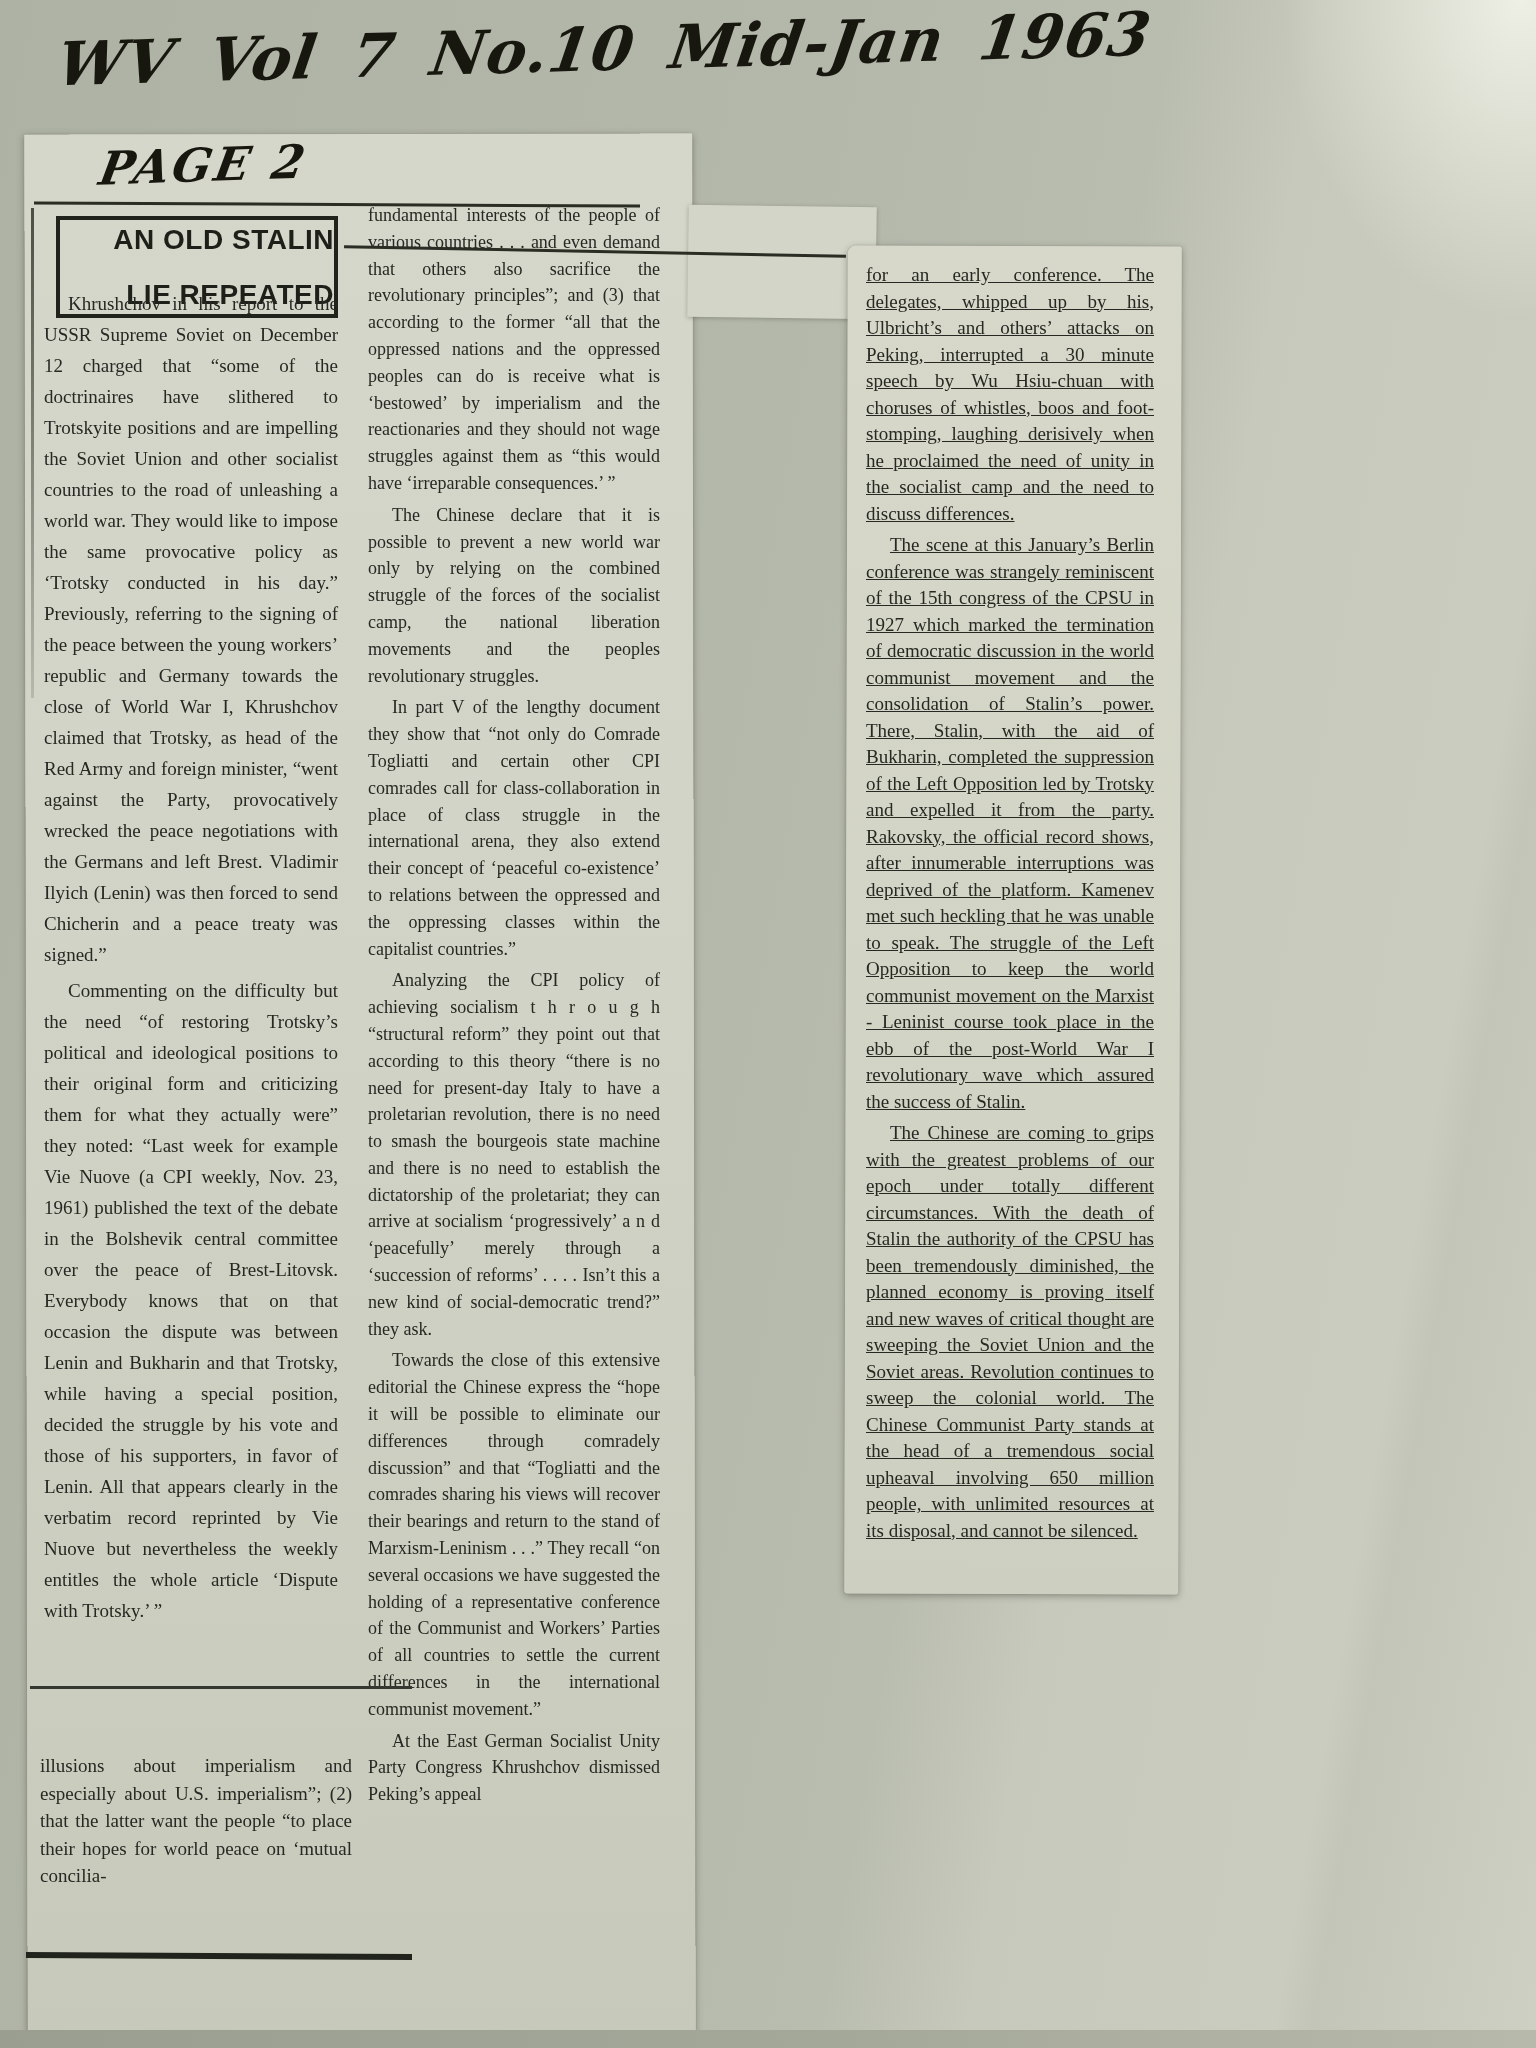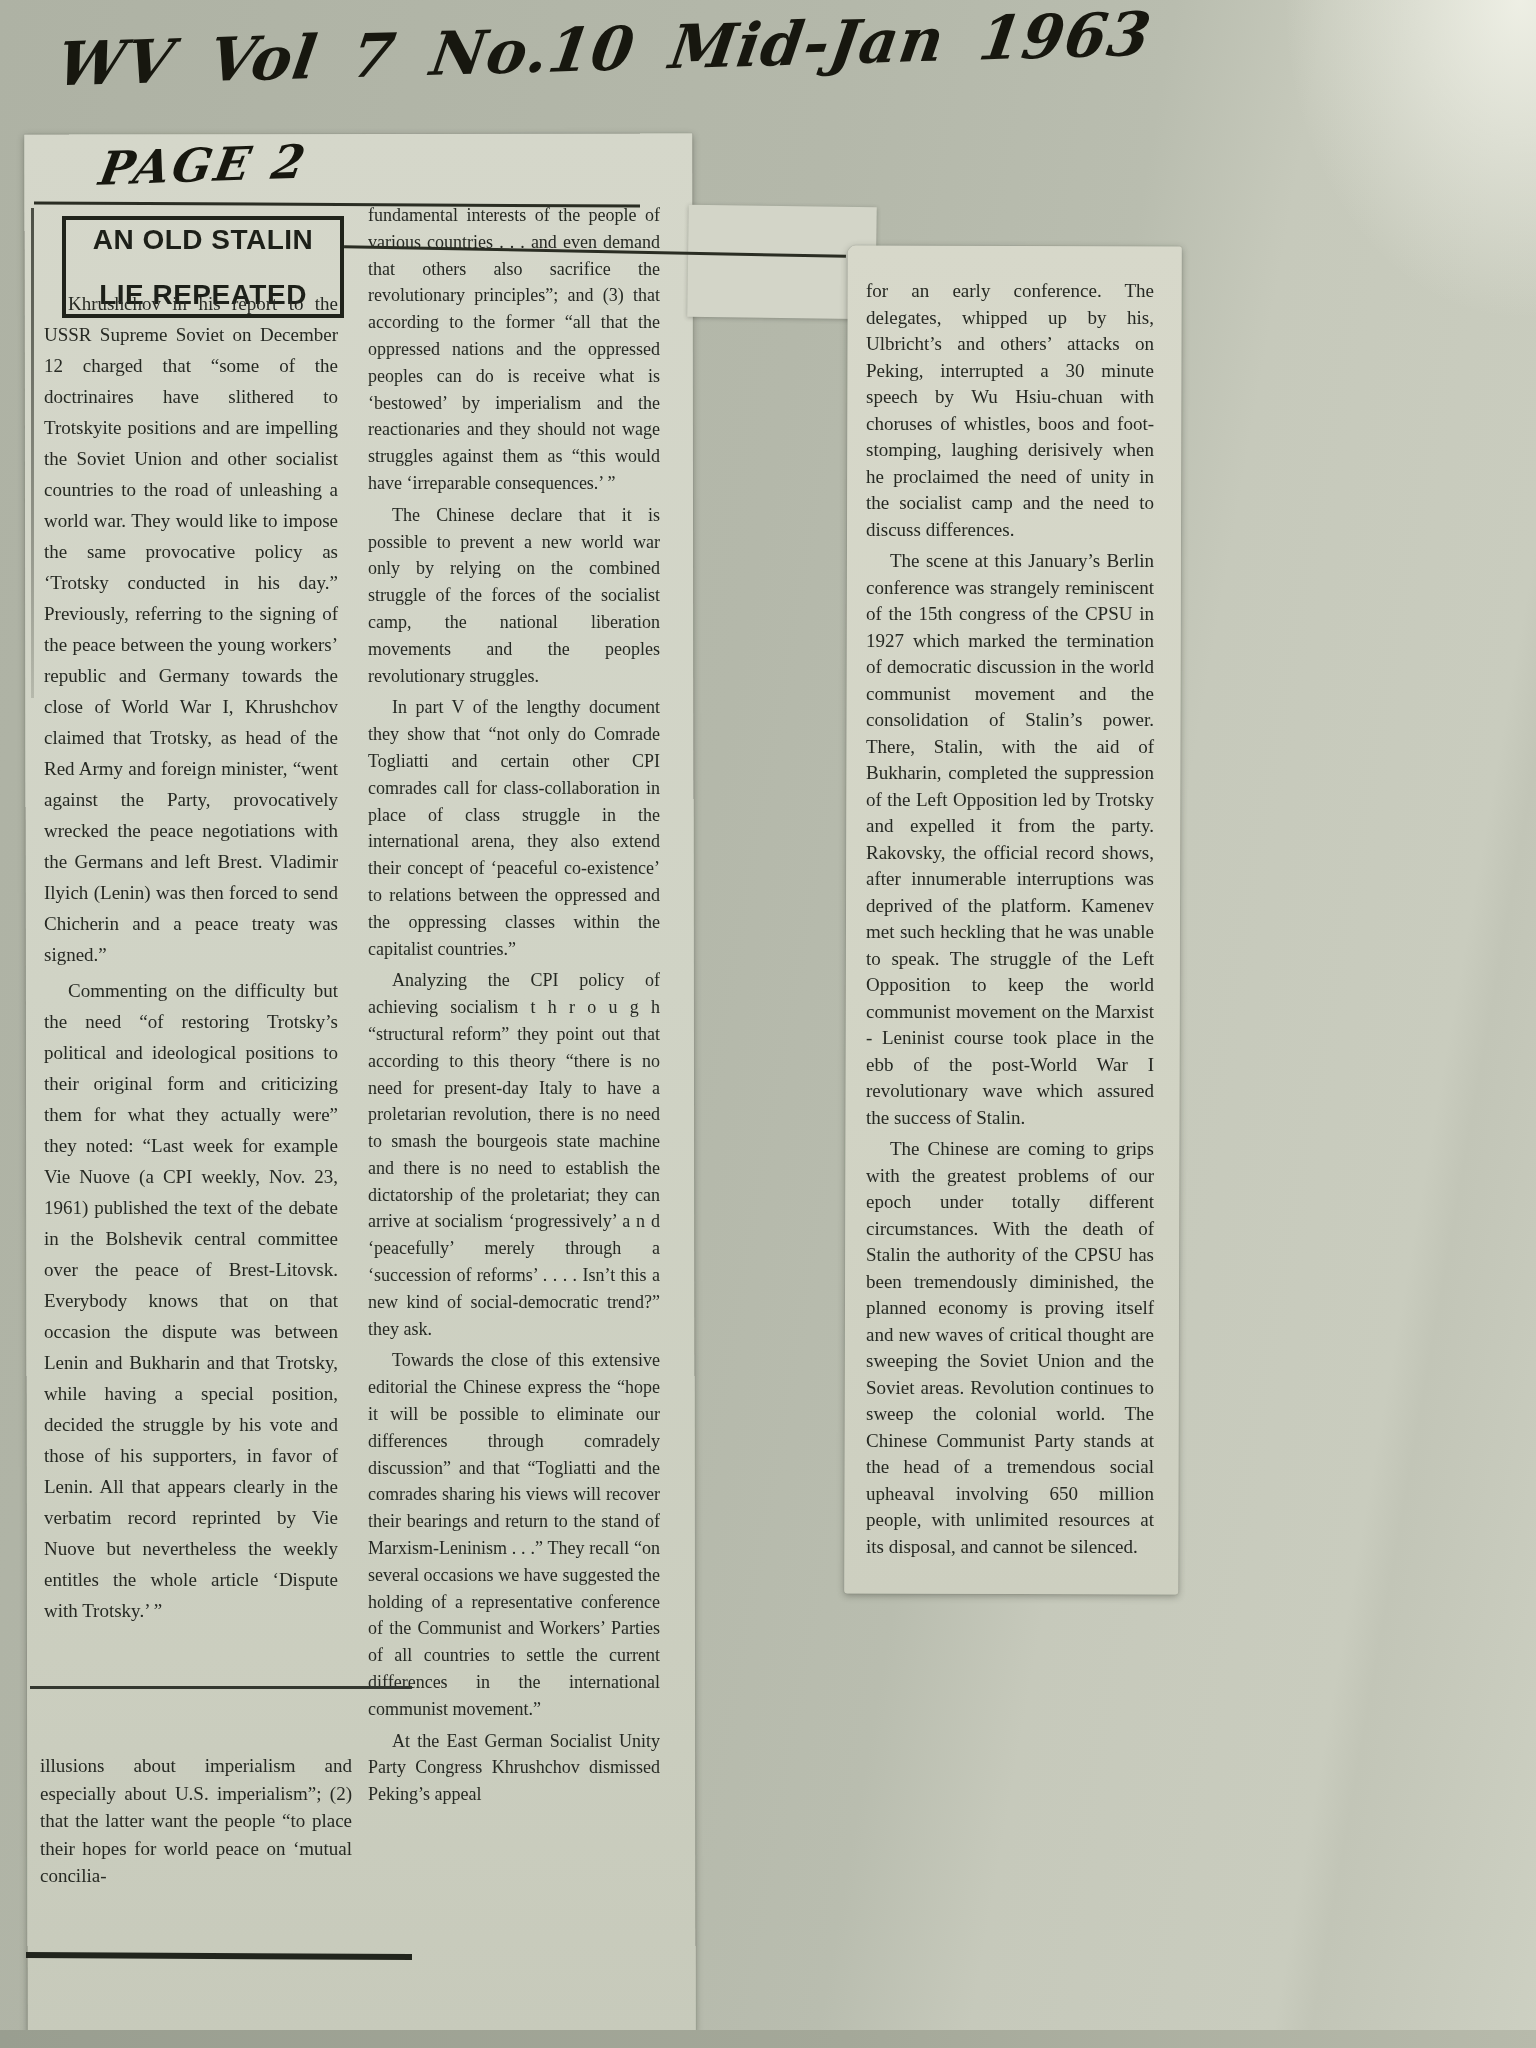--- a/index.html
+++ b/index.html
@@ -59,25 +59,25 @@
     position:absolute;left:31px;top:208px;width:3px;height:490px;
     background:linear-gradient(180deg, rgba(22,25,17,0.72), rgba(22,25,17,0.15));
     z-index:4;
   }
   .rule{position:absolute;background:#2a2d23;z-index:6;}
   .rule-a{left:34px;top:203px;width:606px;height:3px;transform:rotate(0.3deg);}
   .rule-b{left:344px;top:250px;width:502px;height:3px;transform:rotate(1.1deg);}
   .rule-c{left:30px;top:1686px;width:382px;height:3px;background:#343830;}
   .rule-d{left:26px;top:1953px;width:386px;height:6px;background:#21241c;transform:rotate(0.3deg);}
   .title-box{
-    position:absolute;left:62px;top:216px;width:274px;height:94px;
+    position:absolute;left:56px;top:216px;width:274px;height:94px;
     border:4px solid #20231b;
     z-index:3;
     display:flex;flex-direction:column;justify-content:center;
-    text-align:center;
+    text-align:right;
     gap:21px;
   }
   .title-box .tl{
     font-family:"Liberation Sans","DejaVu Sans",sans-serif;
     font-weight:bold;
     font-size:28px;
     line-height:34px;
     letter-spacing:0.5px;
     color:#1d2019;
   }
@@ -86,21 +86,21 @@
     text-align:justify;
     color:#262923;
     z-index:3;
   }
   .col p{margin:0 0 5px;text-indent:24px;}
   .col p.cont{text-indent:0;}
   .col-1{left:44px;top:288px;width:294px;font-size:19px;line-height:31px;}
   .col-1b{left:40px;top:1712px;width:312px;font-size:19px;line-height:27.5px;}
   .col-1b p{margin-bottom:15px;margin-top:40px;}
   .col-2{left:368px;top:202px;width:292px;font-size:18px;line-height:26.8px;}
-  .col-3{left:866px;top:278px;width:288px;font-size:19px;line-height:26.5px;}
+  .col-3{left:866px;top:262px;width:288px;font-size:19px;line-height:26.5px;text-decoration:underline;}
   .bottom-band{
     position:absolute;left:0;top:2030px;width:1536px;height:18px;
     background:linear-gradient(90deg,#999e90 0%, #a4a899 55%, #b7baab 100%);
     z-index:7;
   }
 </style>
 </head>
 <body>
 
 <div class="page">

